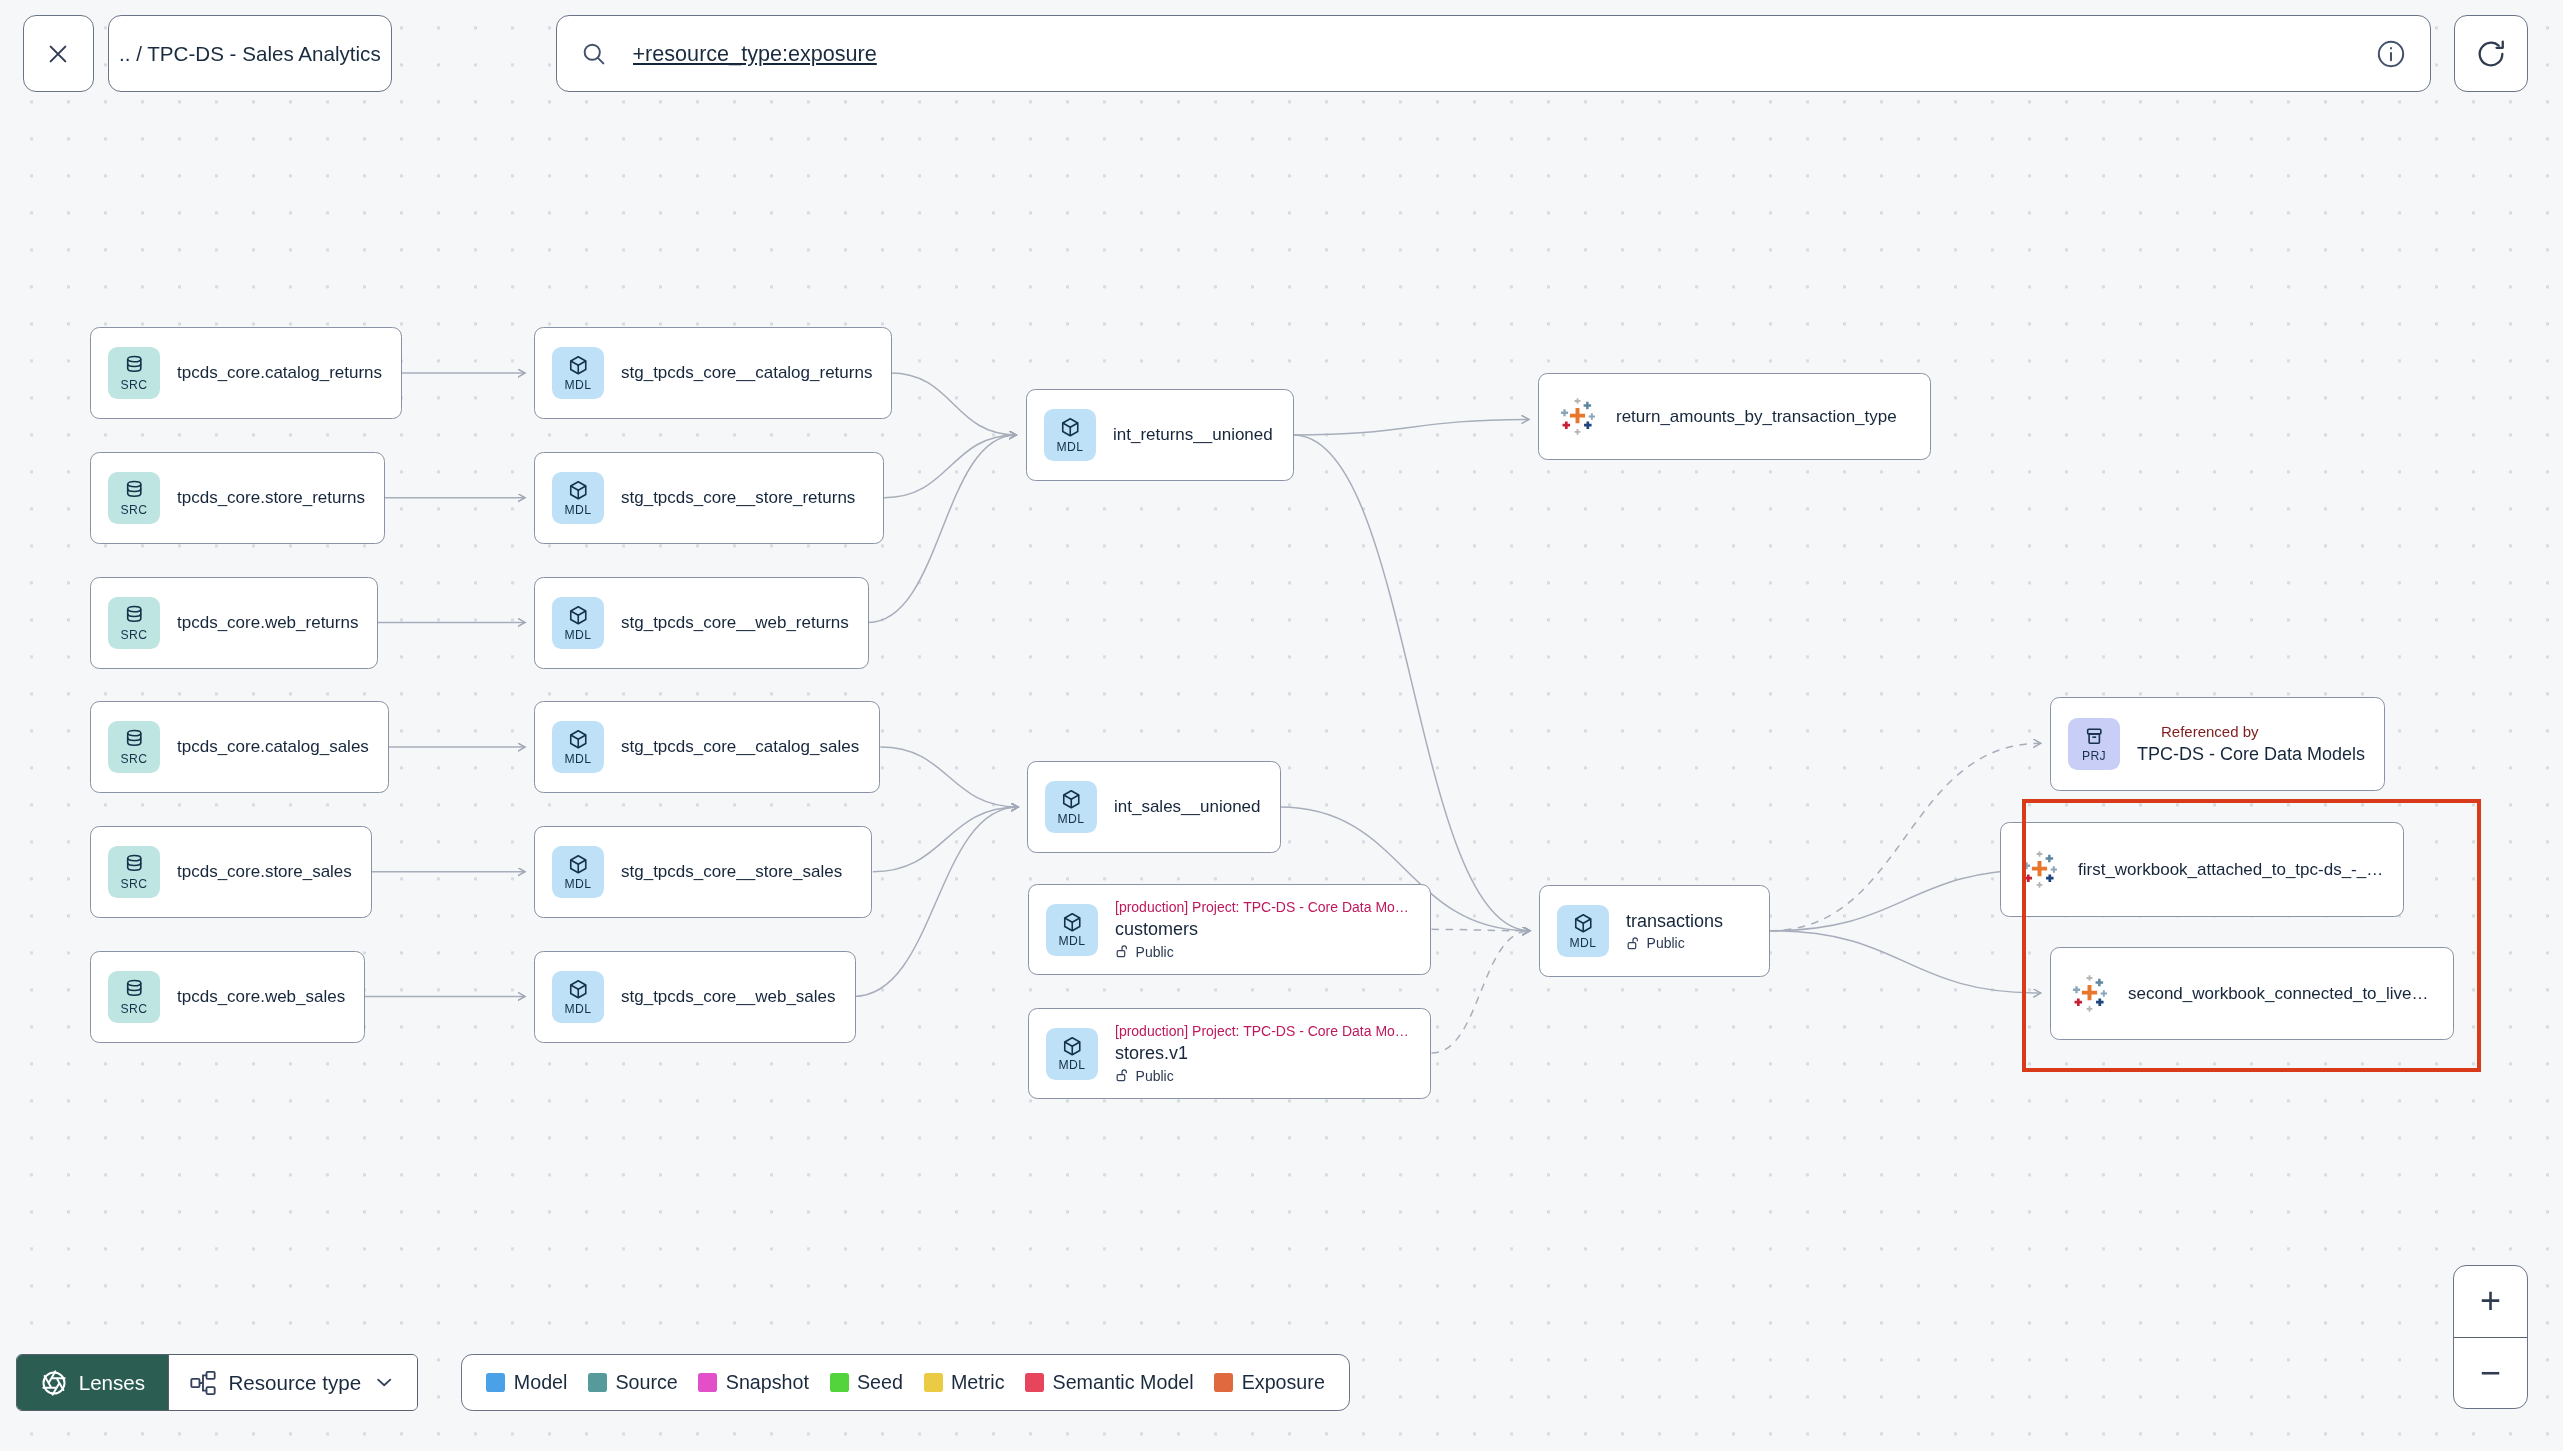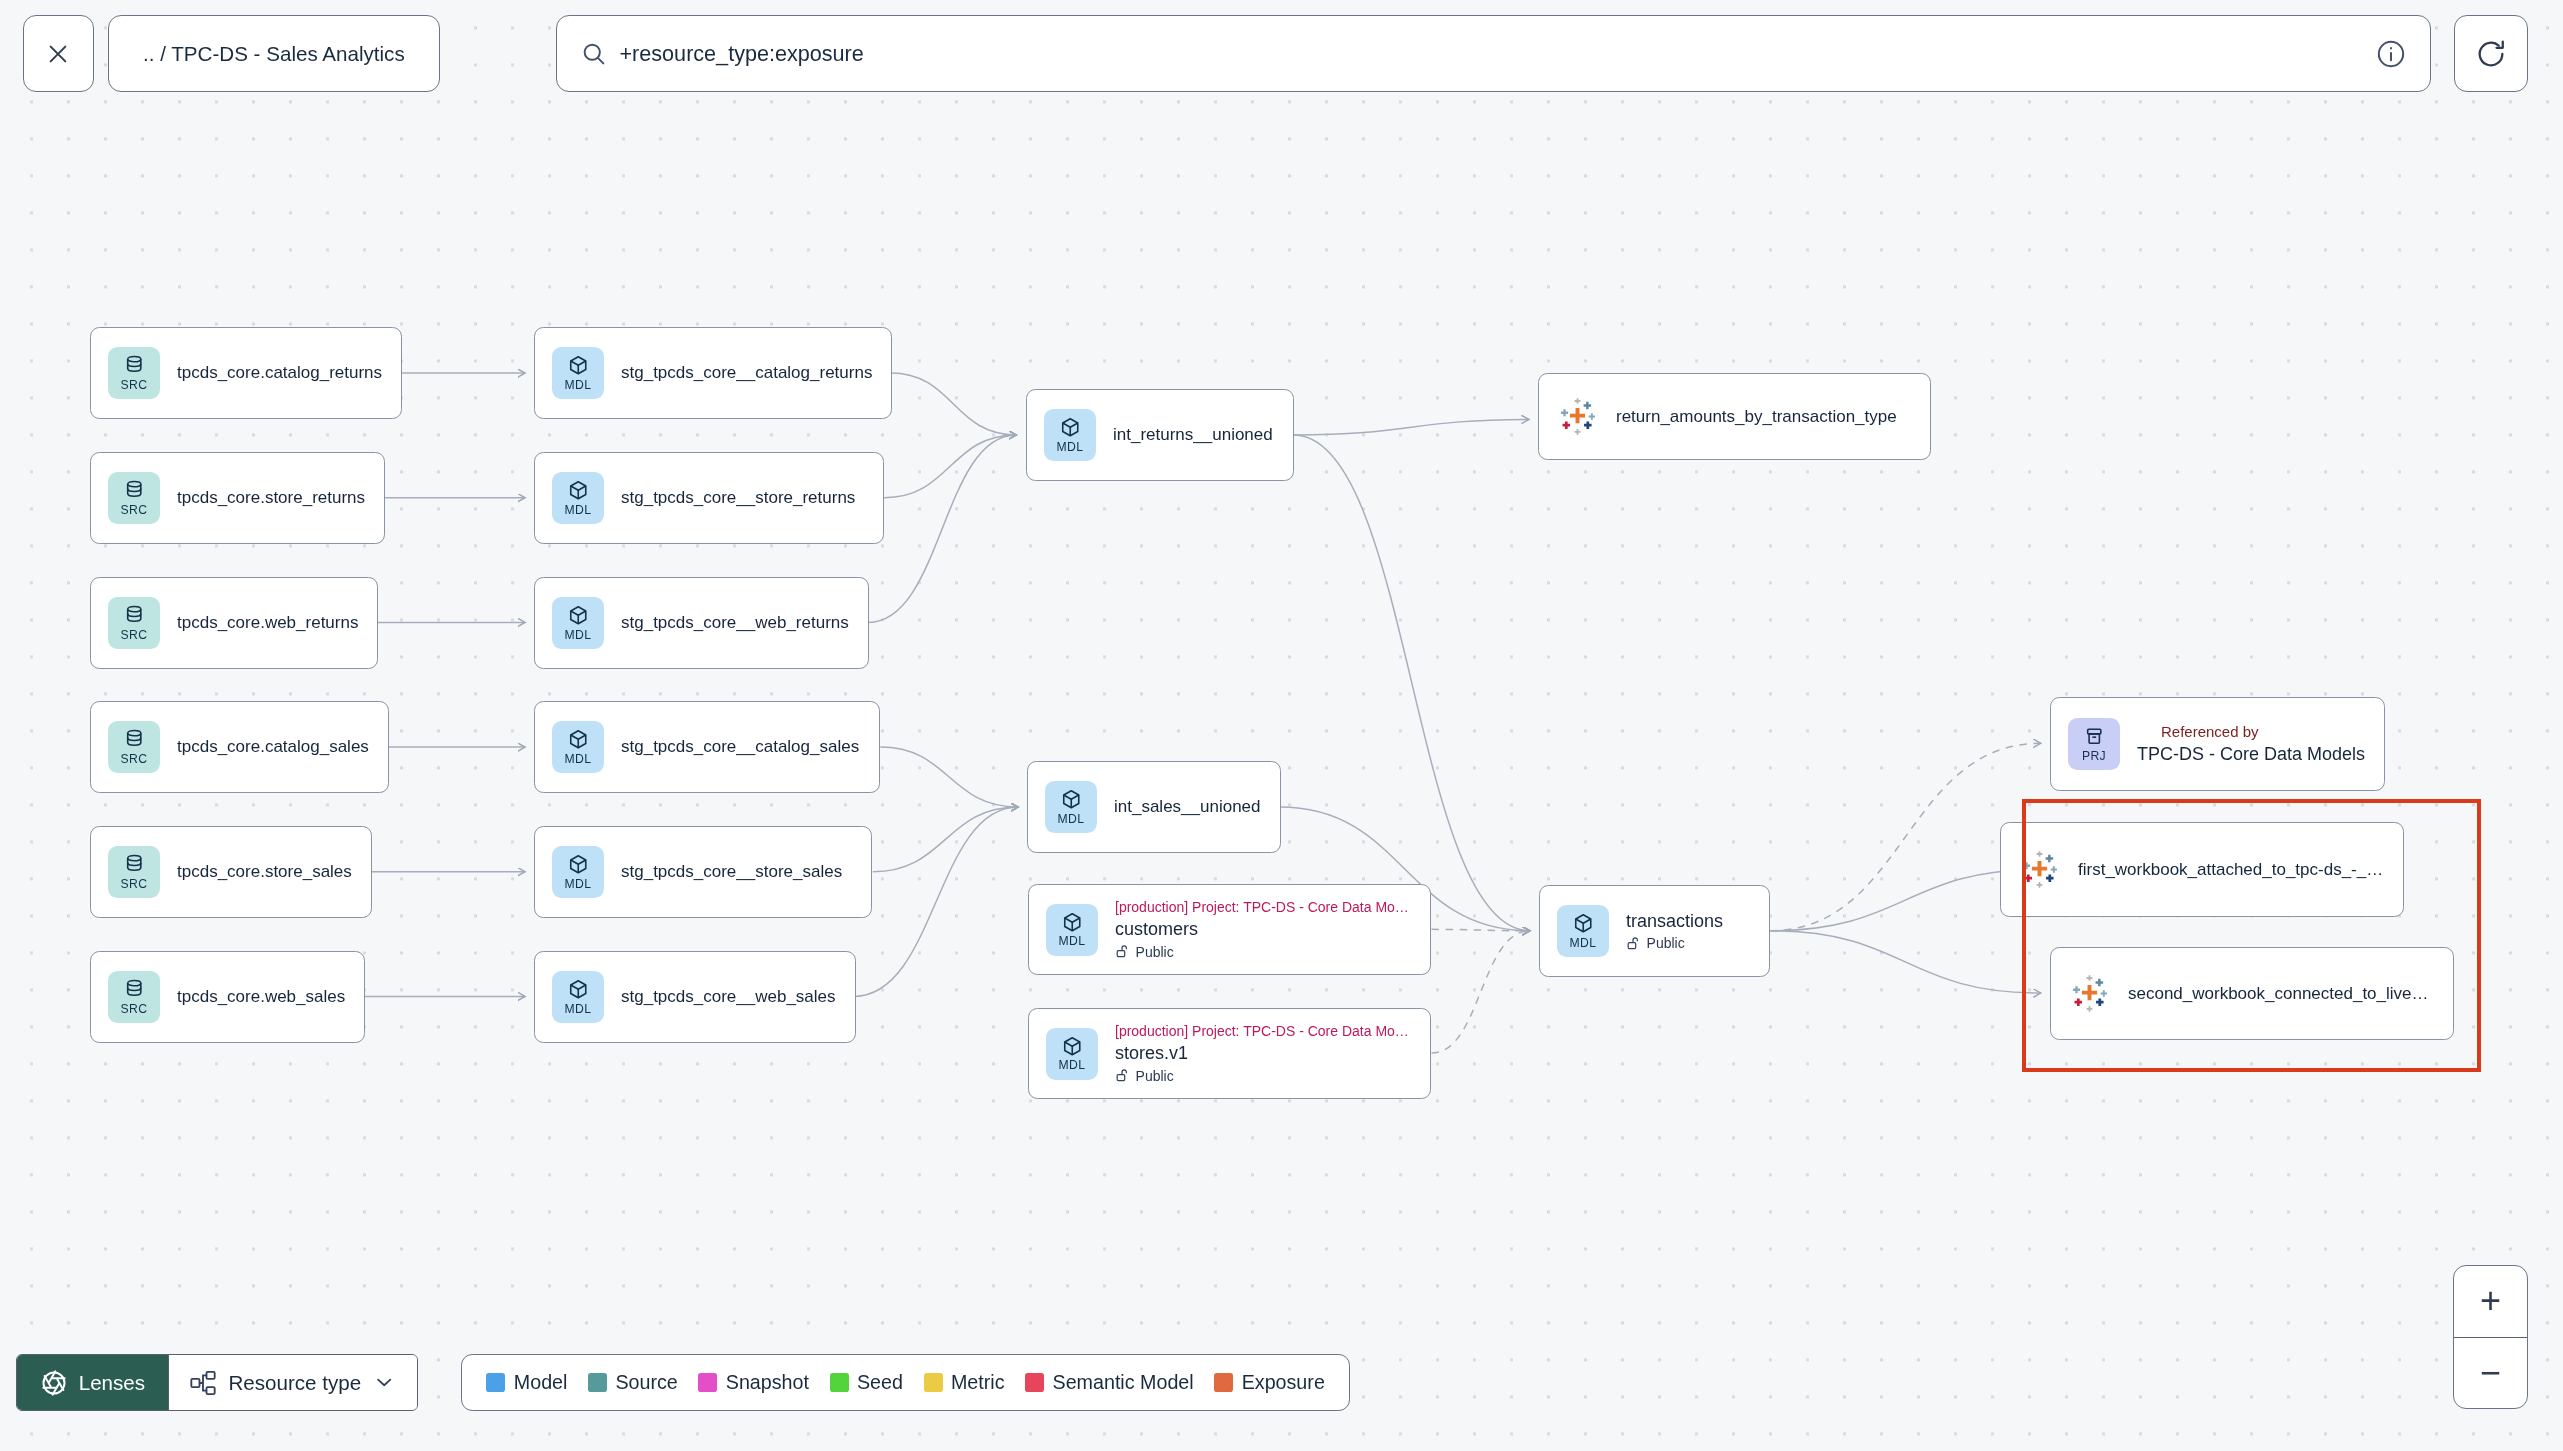--- a/index.html
+++ b/index.html
@@ -17,27 +17,27 @@
   
   .tb-btn {
     position:absolute; top:15px; height:77px; background:#fff;
     border:1.9px solid #6B7487; border-radius:13px;
     display:flex; align-items:center; justify-content:center; cursor:pointer;
   }
   #close-btn { left:22.5px; width:71px; }
   #breadcrumb {
     position:absolute; top:15px; left:108px; height:77px; background:#fff;
     border:1.9px solid #6B7487; border-radius:13px;
-    display:flex; align-items:center; padding:0 34px;
+    display:flex; align-items:center; padding:0 10px;
     font-size:20.6px; color:#1A2B3F; cursor:pointer;
   }
   #search-box {
     position:absolute; top:15px; left:556px; width:1875px; height:77px;
     background:#fff; border:1.9px solid #6B7487; border-radius:13px;
-    display:flex; align-items:center; padding:0 22.5px; gap:12px;
+    display:flex; align-items:center; padding:0 22.5px; gap:25px;text-decoration:underline;
   }
   #search-box input {
     flex:1; border:none; outline:none; font-size:21.6px; color:#1A2B3F;
     font-family:"Liberation Sans", sans-serif; background:transparent;
   }
   #refresh-btn { left:2454px; width:74px; }
   
   #canvas { position:absolute; inset:0; }
   #edges { position:absolute; left:0; top:0; width:2563px; height:1451px; z-index:1; pointer-events:none; }
   .edge { fill:none; stroke:#A7AEBB; stroke-width:1.6; }

